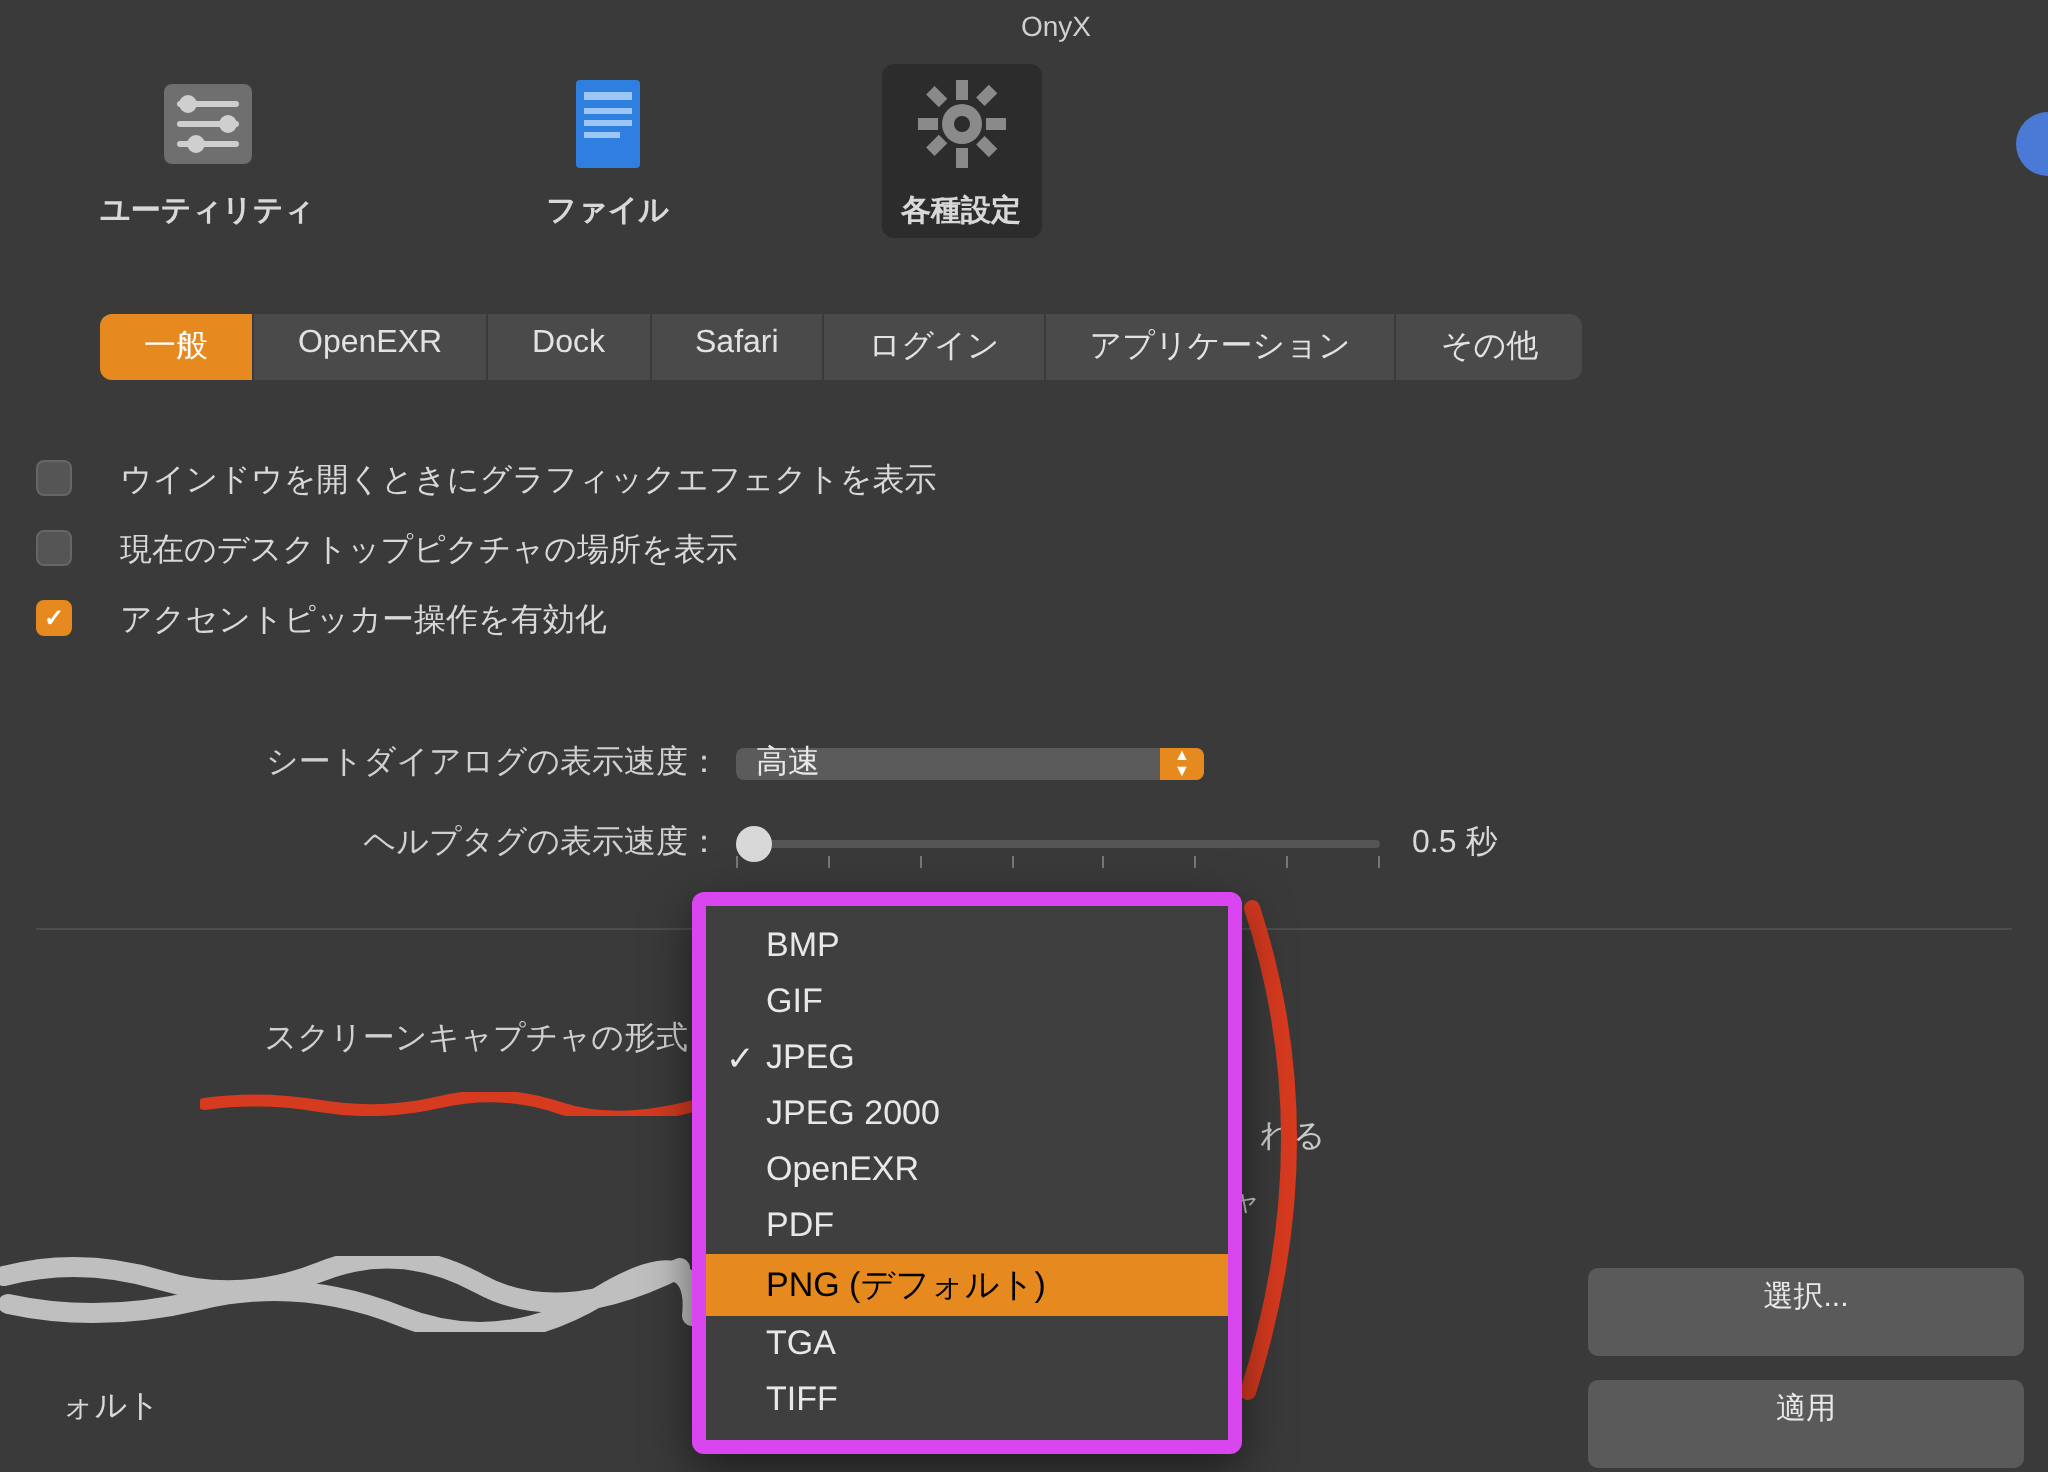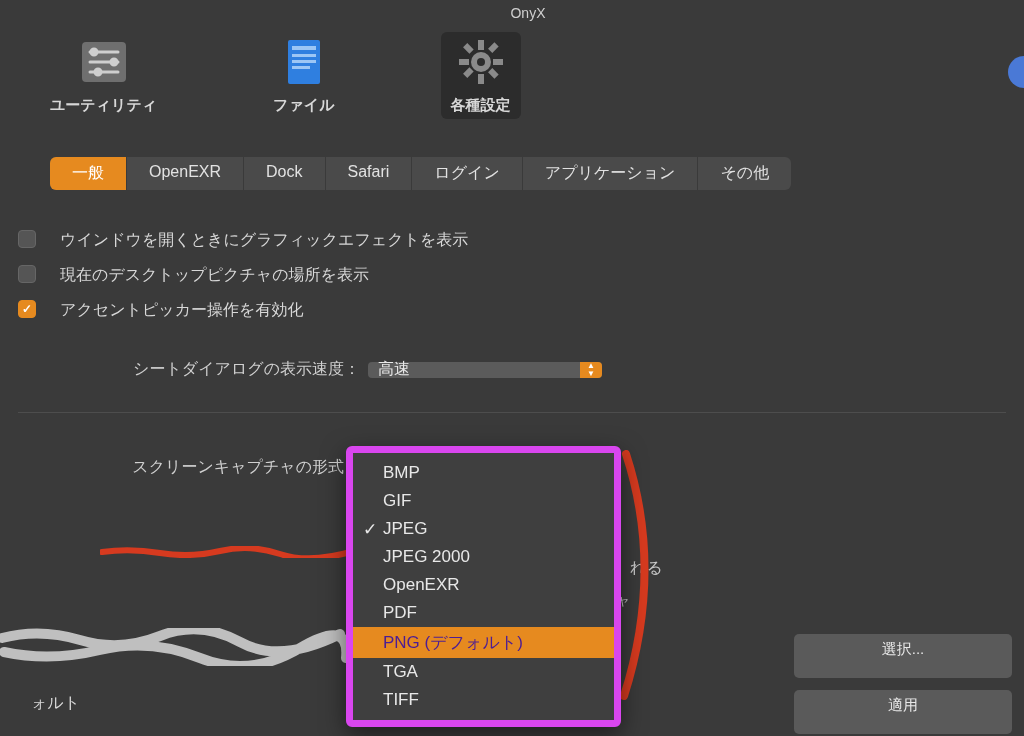--- a/index.html
+++ b/index.html
@@ -194,21 +194,21 @@
     box-shadow: 0 8px 24px rgba(0,0,0,0.5);
     z-index: 50;
   }
   .popup-item {
     padding: 4px 30px;
     font-size: 17px;
     color: #e8e8e8;
     position: relative;
     cursor: pointer;
   }
-  .popup-item.highlight { background: #e68a1f; color: #4c1d95; }
+  .popup-item.highlight { background: #e68a1f; color: #000000; }
   .popup-item .check {
     position: absolute;
     left: 10px;
     top: 4px;
   }
   
   .right-buttons {
     position: absolute;
     right: 12px;
     top: 634px;
@@ -316,28 +316,48 @@
   </div>
   <div class="check-row">
     <span class="cbox"></span>
     <span>現在のデスクトップピクチャの場所を表示</span>
   </div>
   <div class="check-row">
     <span class="cbox checked"></span>
     <span>アクセントピッカー操作を有効化</span>
   </div>
 
-  <div class="labeled-row" style="margin-top:38px;align-items:center;">
+  <div class="labeled-row" style="margin-top:50px;align-items:center;">
     <div class="row-label">シートダイアログの表示速度：</div>
     <div class="select">
       <span>高速</span>
       <span class="stepper">▲<br>▼</span>
     </div>
   </div>
 
+  <div class="labeled-row" style="margin-top:18px;">
+    <div class="row-label">ヘルプタグの表示速度：</div>
+    <div class="slider-wrap">
+      <div class="slider">
+        <div class="slider-track"></div>
+        <div class="slider-ticks">
+          <span></span>
+            <span></span>
+            <span></span>
+            <span></span>
+            <span></span>
+            <span></span>
+            <span></span>
+            <span></span>
+        </div>
+        <div class="slider-thumb"></div>
+      </div>
+      <span>0.5 秒</span>
+    </div>
+  </div>
 
   <div class="divider"></div>
 
   <div class="labeled-row" style="margin-top:44px;">
     <div class="row-label">スクリーンキャプチャの形式：</div>
   </div>
 </div>
 
 <div class="peek-text" style="left:630px; top:558px;">れる</div>
 <div class="peek-text" style="left:616px; top:592px; font-size:14px;">ャ</div>

